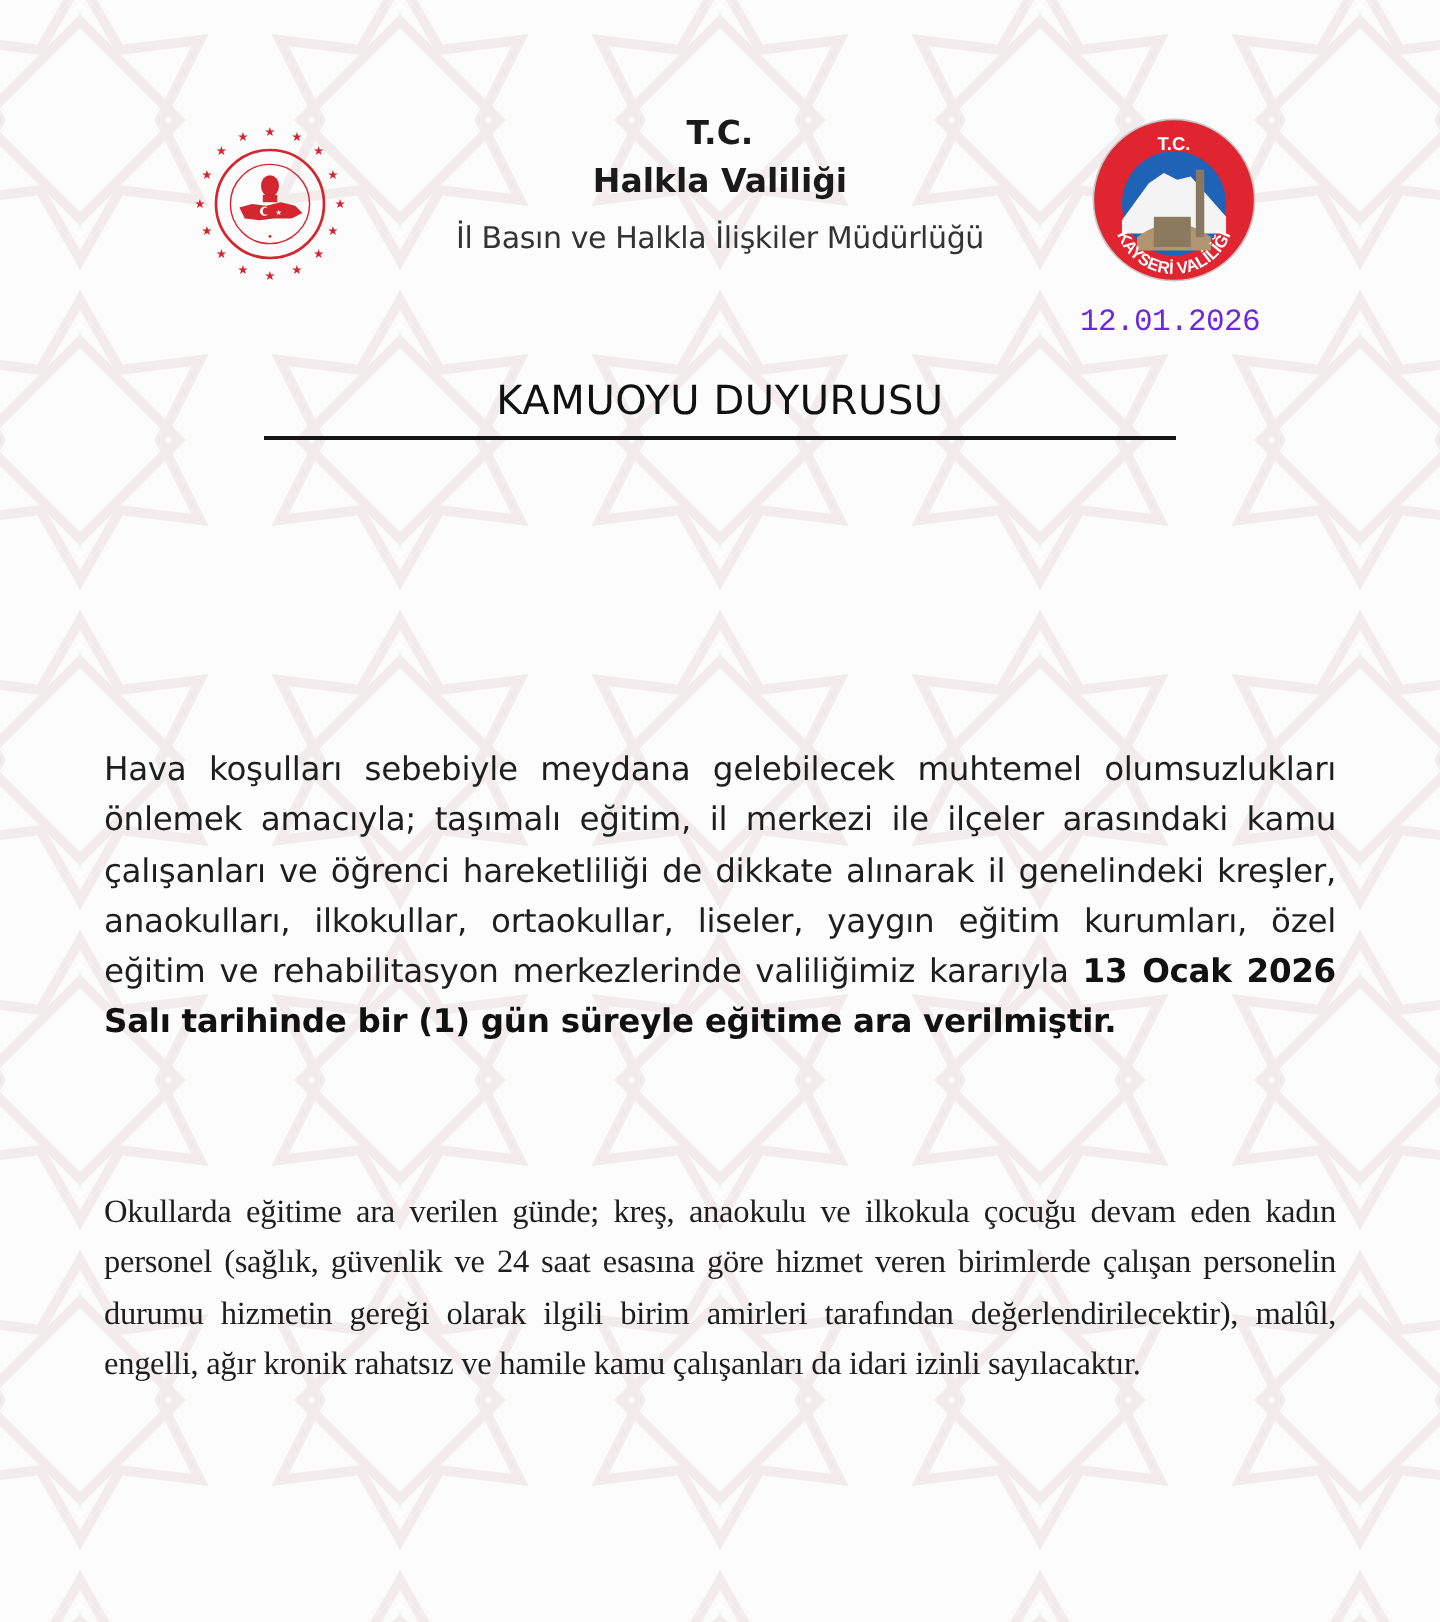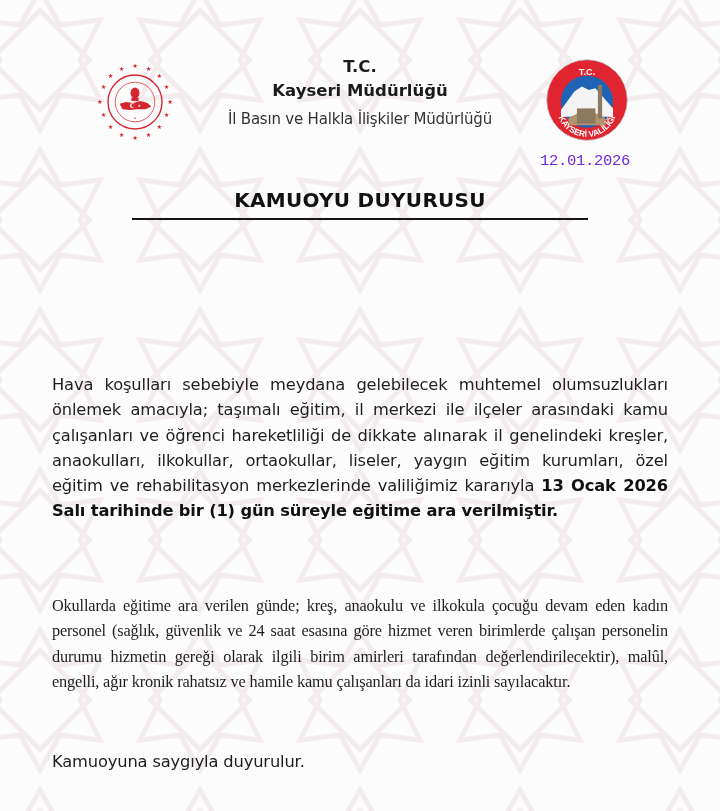--- a/index.html
+++ b/index.html
@@ -17,21 +17,21 @@
   .logo-right { position: absolute; left: 545px; top: 58px; width: 84px; height: 84px; }
 
   .hdr { position: absolute; left: 190px; width: 340px; text-align: center; }
   .hdr-tc { top: 57px; font-weight: bold; font-size: 16.5px; color: #1a1a1a; }
   .hdr-title { top: 81px; font-weight: bold; font-size: 16.5px; color: #1a1a1a; }
   .hdr-sub { top: 110px; font-size: 15px; color: #333; letter-spacing: -0.2px; text-align: center; }
 
   .date { position: absolute; left: 540px; top: 152px; font-size: 15.5px; color: #6d28d9; letter-spacing: -0.3px; font-family: Liberation Mono, monospace; }
 
   .title { position: absolute; left: 130px; width: 460px; top: 188px; text-align: center;
-           font-weight: bold; font-size: 20px; color: #111; letter-spacing: 0.3px; }
+           font-weight: normal; font-size: 20px; color: #111; letter-spacing: 0.3px; }
   .title-rule { position: absolute; left: 132px; width: 456px; top: 218px; height: 2px; background: #151515; }
 
   .body-text { position: absolute; left: 52px; width: 616px; font-size: 16.3px; line-height: 25.3px;
                text-align: justify; color: #1e1e1e; letter-spacing: -0.15px; }
   .p1 { top: 243px; }
   .p2 { top: 372px; }
   .p3 { top: 593px; font-family: Liberation Serif, serif; }
   .p4 { top: 749px; text-align: left; }
   .bold { font-weight: bold; color: #111; margin-top: 20px; }
 </style>
@@ -96,27 +96,26 @@
     <rect x="63" y="32" width="5" height="40" fill="#8a7860"></rect>
     <rect x="38" y="60" width="22" height="18" fill="#8c7a5e"></rect>
     <text x="50" y="20" text-anchor="middle" font-size="11" font-weight="bold" fill="#fff" font-family="Liberation Sans, sans-serif">T.C.</text>
     <path id="arcB" d="M14 58 A36 36 0 0 0 86 58" fill="none"></path>
     <text font-size="10" font-weight="bold" fill="#fff" font-family="Liberation Sans, sans-serif">
       <textPath href="#arcB" startOffset="50%" text-anchor="middle">KAYSERİ VALİLİĞİ</textPath>
     </text>
   </svg>
 
   <div class="hdr hdr-tc">T.C.</div>
-  <div class="hdr hdr-title">Kayseri Müdürlüğü</div>
+  <div class="hdr hdr-title">Halkla Valiliği</div>
   <div class="hdr hdr-sub">İl  Basın ve Halkla İlişkiler Müdürlüğü</div>
 
   <div class="date">12.01.2026</div>
 
   <div class="title">KAMUOYU DUYURUSU</div>
   <div class="title-rule"></div>
 
 
   <p class="body-text p2" style="margin:0"><span>Hava koşulları sebebiyle meydana gelebilecek muhtemel olumsuzlukları önlemek amacıyla; taşımalı eğitim, il merkezi ile ilçeler arasındaki kamu çalışanları ve öğrenci hareketliliği de dikkate alınarak il genelindeki kreşler, anaokulları, ilkokullar, ortaokullar, liseler, yaygın eğitim kurumları, özel eğitim ve rehabilitasyon merkezlerinde valiliğimiz kararıyla </span><span class="bold">13 Ocak 2026 Salı tarihinde bir (1) gün süreyle eğitime ara verilmiştir.</span></p>
 
   <p class="body-text p3" style="margin:0">Okullarda eğitime ara verilen günde; kreş, anaokulu ve ilkokula çocuğu devam eden kadın personel (sağlık, güvenlik ve 24 saat esasına göre hizmet veren birimlerde çalışan personelin durumu hizmetin gereği olarak ilgili birim amirleri tarafından değerlendirilecektir), malûl, engelli, ağır kronik rahatsız ve hamile kamu çalışanları da idari izinli sayılacaktır.</p>
 
-  <p class="body-text p4" style="margin:0">Kamuoyuna saygıyla duyurulur.</p>
 </div>
 
 </body></html>

